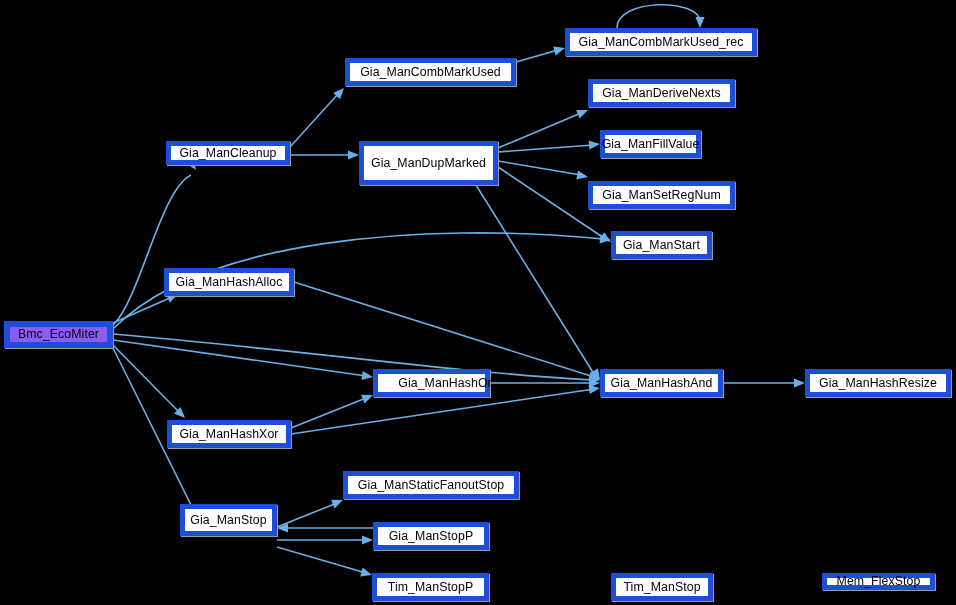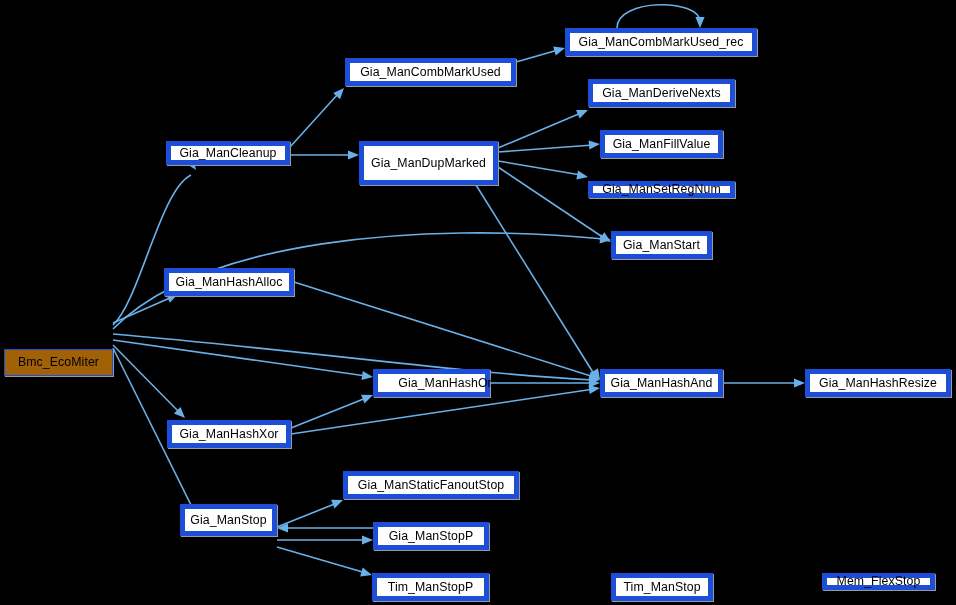--- a/index.html
+++ b/index.html
@@ -34,23 +34,22 @@
     align-items: center;
     justify-content: center;
     color: #000000;
     font-size: 12.3px;
     line-height: 1;
     white-space: nowrap;
     letter-spacing: 0.1px;
     z-index: 2;
   }
   .node.root {
-    background: #a16207;
-    border: 1px solid #1d4ed8;
-    margin-top: 28px;
+    background: #8b5cf6;
+    border: 6px solid #1d4ed8;
   }
   .node-label {
     display: block;
     padding: 0 6px;
   }
 </style>
 </head>
 <body>
 
 <div id="canvas">
@@ -120,24 +119,24 @@
       </div>
       <div class="node" style="left: 565px; top: 28px; width: 192px; height: 28px;">
         <span class="node-label">Gia_ManCombMarkUsed_rec</span>
       </div>
       <div class="node" style="left: 359px; top: 141px; width: 139px; height: 44px;">
         <span class="node-label">Gia_ManDupMarked</span>
       </div>
       <div class="node" style="left: 588px; top: 79px; width: 147px; height: 28px;">
         <span class="node-label">Gia_ManDeriveNexts</span>
       </div>
-      <div class="node" style="left: 600px; top: 130px; width: 123px; height: 28px;">
+      <div class="node" style="left: 600px; top: 130px; width: 101px; height: 28px;">
         <span class="node-label">Gia_ManFillValue</span>
       </div>
-      <div class="node" style="left: 588px; top: 181px; width: 147px; height: 17px;">
+      <div class="node" style="left: 588px; top: 181px; width: 147px; height: 28px;">
         <span class="node-label">Gia_ManSetRegNum</span>
       </div>
       <div class="node" style="left: 611px; top: 231px; width: 101px; height: 28px;">
         <span class="node-label">Gia_ManStart</span>
       </div>
       <div class="node" style="left: 164px; top: 268px; width: 130px; height: 28px;">
         <span class="node-label">Gia_ManHashAlloc</span>
       </div>
       <div class="node" style="left: 373px; top: 369px; width: 117px; height: 28px; padding-left: 27px;">
         <span class="node-label">Gia_ManHashOr</span>

